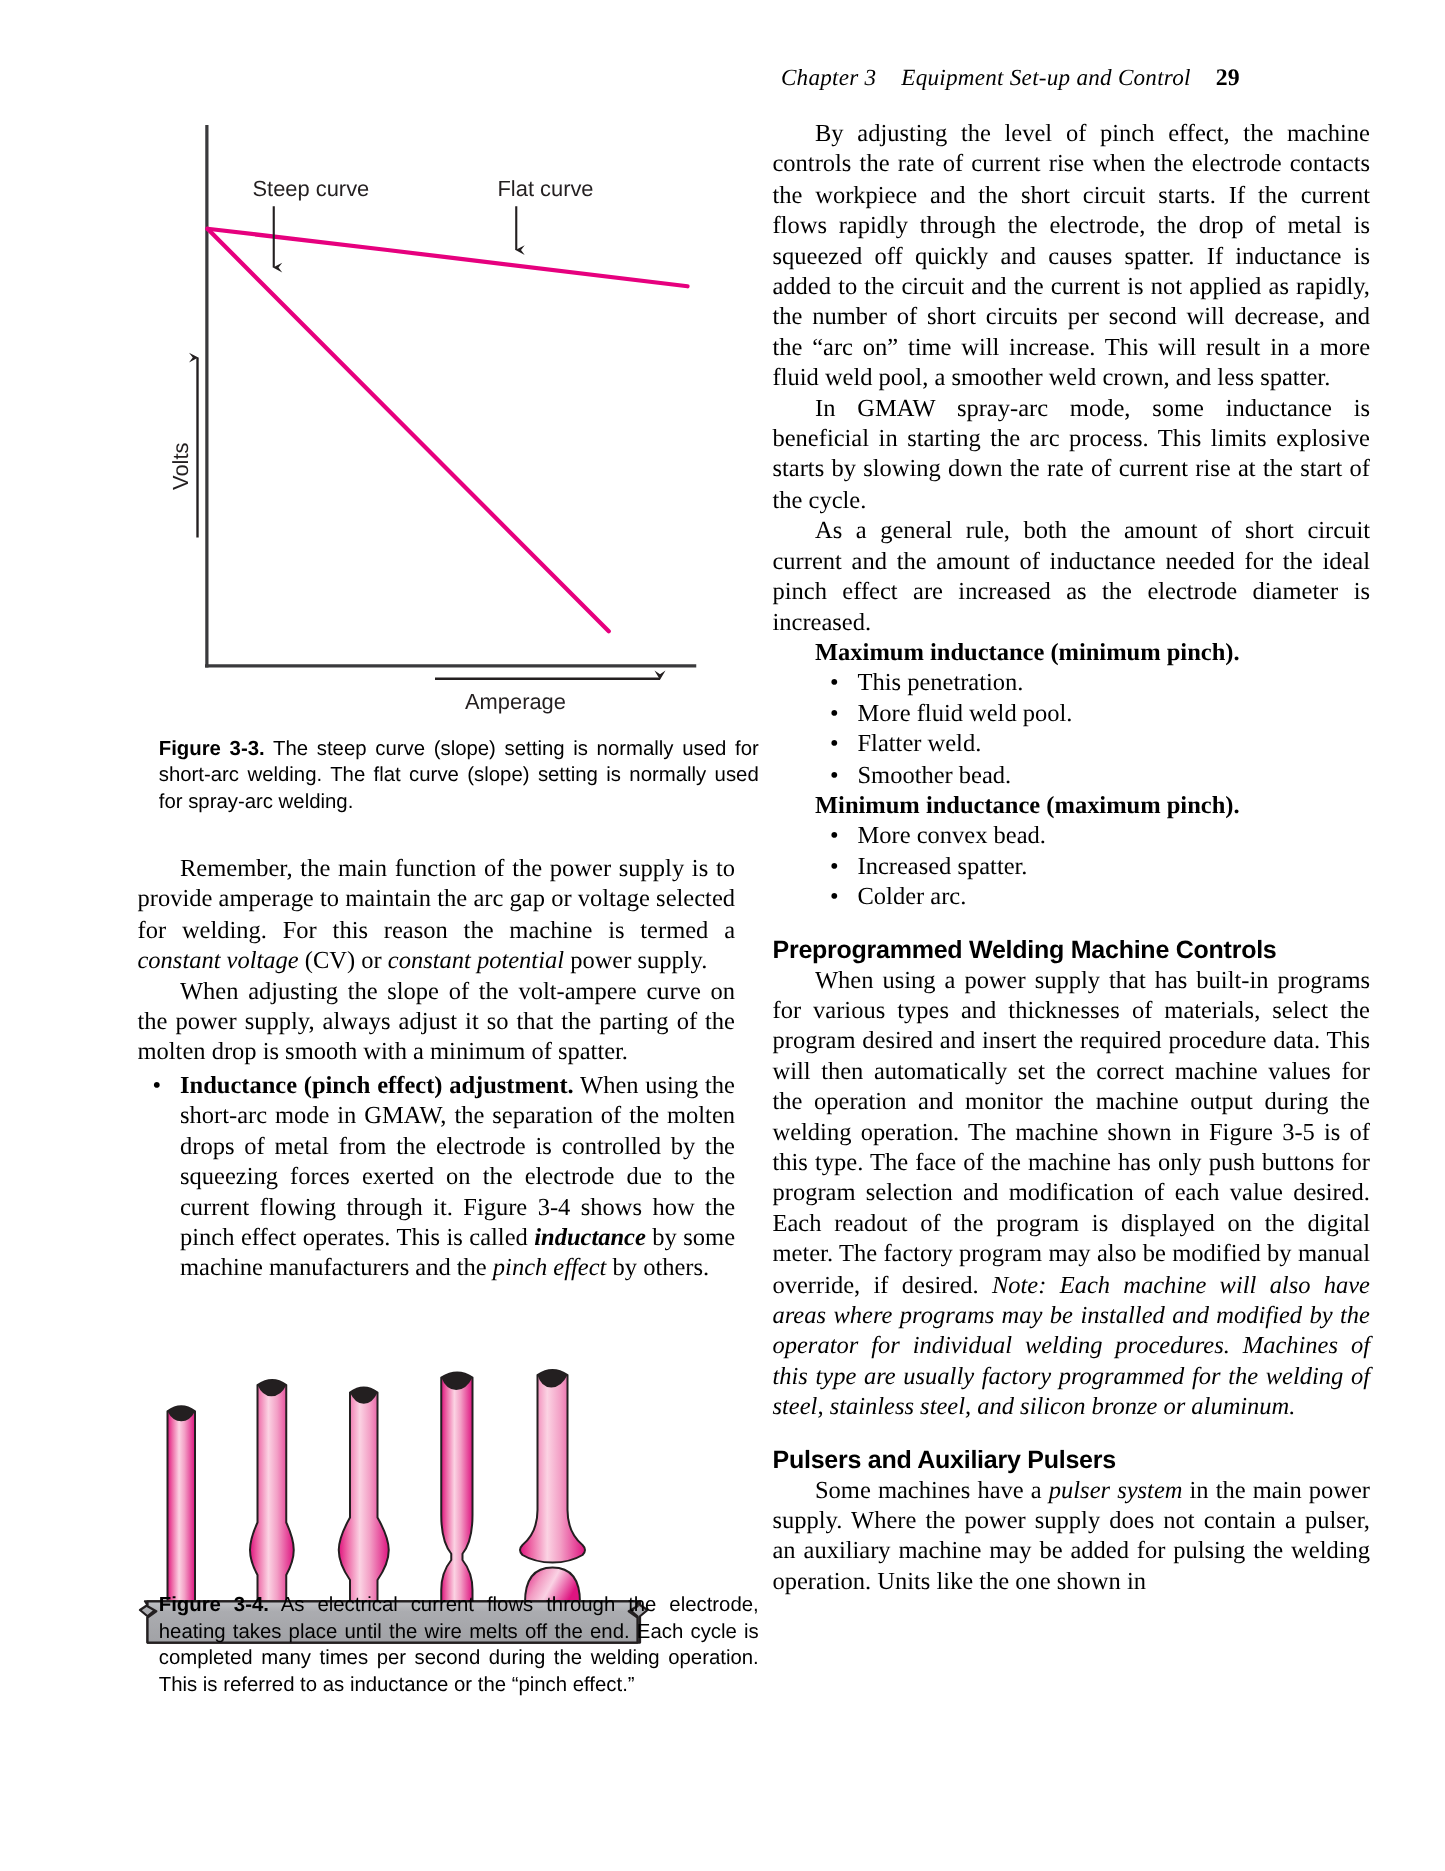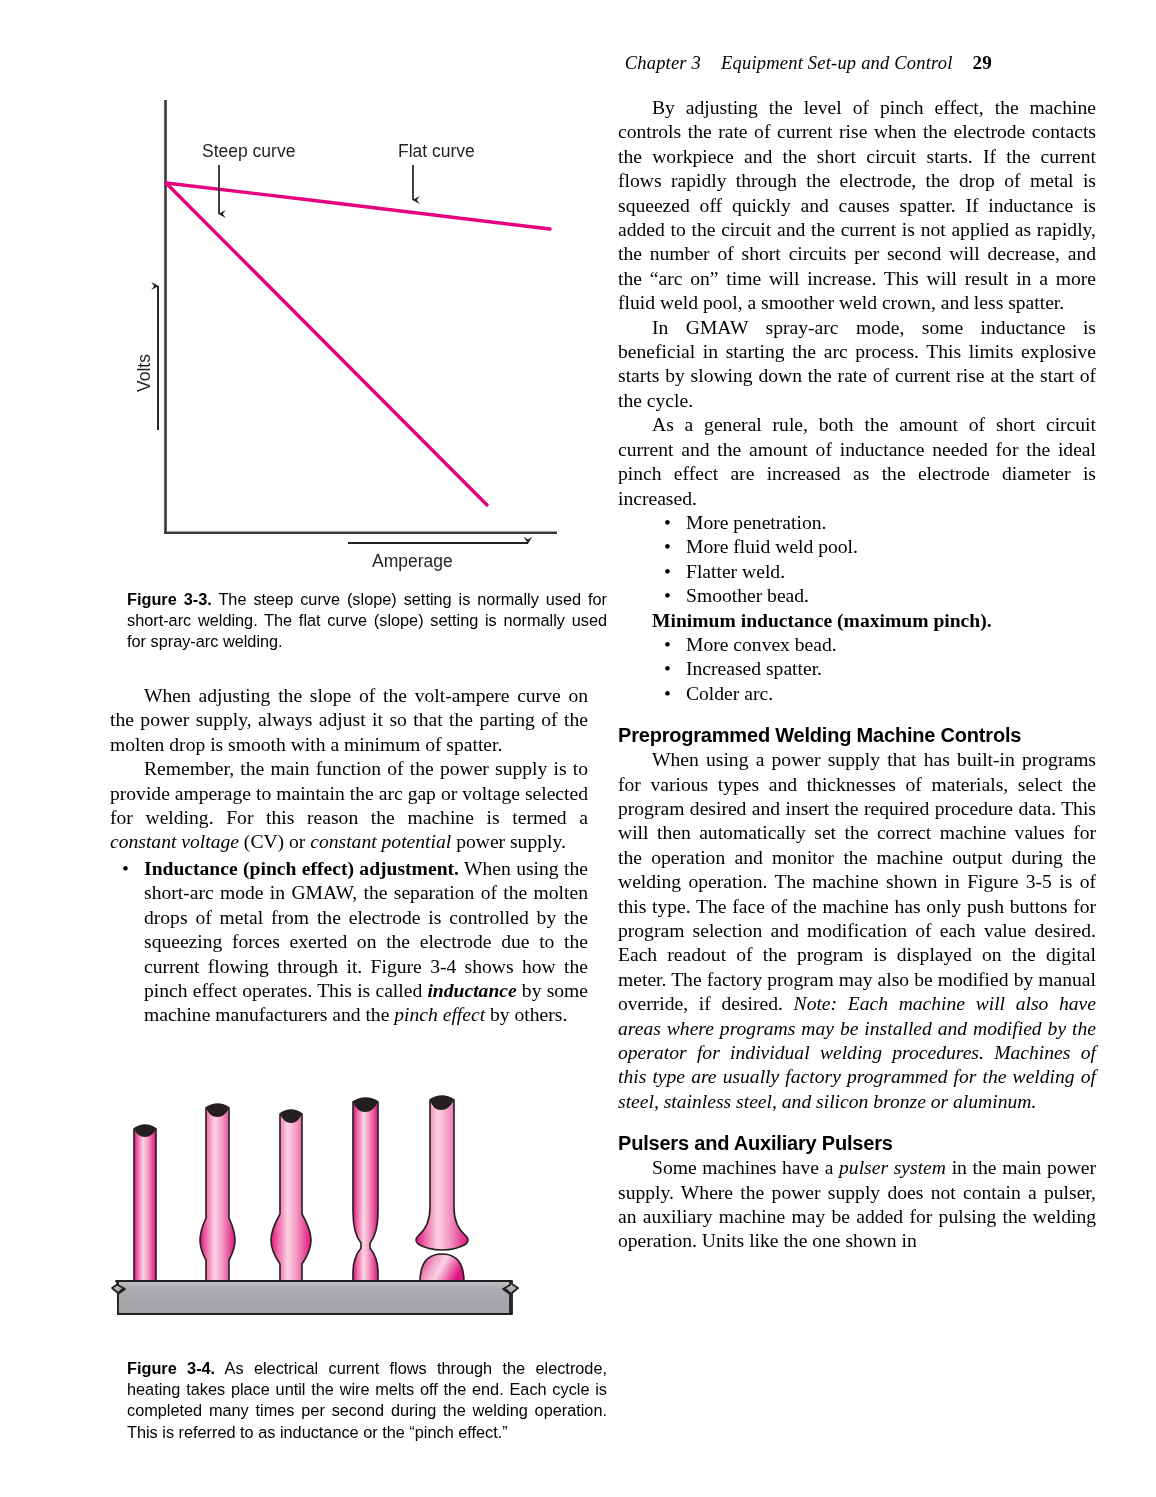--- a/index.html
+++ b/index.html
@@ -138,21 +138,21 @@
 
   .cap33 {
     position: absolute;
     left: 110px;
     top: 589px;
     width: 480px;
   }
   .cap34 {
     position: absolute;
     left: 110px;
-    top: 1358px;
+    top: 1274px;
     width: 480px;
   }
 
   .txt-left-1 { position: absolute; left: 110px; top: 684px; width: 478px; }
   .txt-left-2 { position: absolute; left: 110px; top: 857px; width: 478px; }
 </style>
 </head>
 <body>
 
 <div class="page">
@@ -207,22 +207,22 @@
       <text x="92" y="65" font-family="Liberation Sans, sans-serif" font-size="17.5" fill="#231F20">Steep curve</text>
       <text x="288" y="65" font-family="Liberation Sans, sans-serif" font-size="17.5" fill="#231F20">Flat curve</text>
       <text x="0" y="0" transform="translate(40,300) rotate(-90)" font-family="Liberation Sans, sans-serif" font-size="17.5" fill="#231F20">Volts</text>
       <text x="262" y="475" font-family="Liberation Sans, sans-serif" font-size="17.5" fill="#231F20">Amperage</text>
     </svg>
   </div>
 
   <div class="cap33 caption"><span class="cap-label">Figure 3-3.</span><span> The steep curve (slope) setting is normally used for short-arc welding. The flat curve (slope) setting is normally used for spray-arc welding.</span></div>
 
   <div class="txt-left-1">
+    <p class="body"><span>Remember, the main function of the power supply is to provide amperage to maintain the arc gap or voltage selected for welding. For this reason the machine is termed a </span><span class="it">constant voltage</span><span> (CV) or </span><span class="it">constant potential</span><span> power supply.</span></p>
     <p class="body">When adjusting the slope of the volt-ampere curve on the power supply, always adjust it so that the parting of the molten drop is smooth with a minimum of spatter.</p>
-    <p class="body"><span>Remember, the main function of the power supply is to provide amperage to maintain the arc gap or voltage selected for welding. For this reason the machine is termed a </span><span class="it">constant voltage</span><span> (CV) or </span><span class="it">constant potential</span><span> power supply.</span></p>
   </div>
 
   <div class="txt-left-2">
     <ul class="bullets">
       <li><span class="bullet-dot">•</span><span class="bd">Inductance (pinch effect) adjustment.</span><span> When using the short-arc mode in GMAW, the separation of the molten drops of metal from the electrode is controlled by the squeezing forces exerted on the electrode due to the current flowing through it. Figure 3-4 shows how the pinch effect operates. This is called </span><span class="bi">inductance</span><span> by some machine manufacturers and the </span><span class="it">pinch effect</span><span> by others.</span></li>
     </ul>
   </div>
 
   <div class="fig34">
     <svg width="478" height="230" viewBox="0 0 478 230" xmlns="http://www.w3.org/2000/svg">
@@ -289,22 +289,23 @@
   </div>
 
   <div class="cap34 caption"><span class="cap-label">Figure 3-4.</span><span> As electrical current flows through the electrode, heating takes place until the wire melts off the end. Each cycle is completed many times per second during the welding operation. This is referred to as inductance or the “pinch effect.”</span></div>
 
   <div class="col-right">
 
     <p class="body">By adjusting the level of pinch effect, the machine controls the rate of current rise when the electrode contacts the workpiece and the short circuit starts. If the current flows rapidly through the electrode, the drop of metal is squeezed off quickly and causes spatter. If inductance is added to the circuit and the current is not applied as rapidly, the number of short circuits per second will decrease, and the “arc on” time will increase. This will result in a more fluid weld pool, a smoother weld crown, and less spatter.</p>
     <p class="body">In GMAW spray-arc mode, some inductance is beneficial in starting the arc process. This limits explosive starts by slowing down the rate of current rise at the start of the cycle.</p>
     <p class="body">As a general rule, both the amount of short circuit current and the amount of inductance needed for the ideal pinch effect are increased as the electrode diameter is increased.</p>
 
+    <div class="sub-head-run">Maximum inductance (minimum pinch).</div>
     <ul class="bullets indented">
-      <li><span class="bullet-dot">•</span><span>More penetration.</span></li>
+      <li><span class="bullet-dot">•</span><span>This penetration.</span></li>
       <li><span class="bullet-dot">•</span><span>More fluid weld pool.</span></li>
       <li><span class="bullet-dot">•</span><span>Flatter weld.</span></li>
       <li><span class="bullet-dot">•</span><span>Smoother bead.</span></li>
     </ul>
 
     <div class="sub-head-run">Minimum inductance (maximum pinch).</div>
     <ul class="bullets indented">
       <li><span class="bullet-dot">•</span><span>More convex bead.</span></li>
       <li><span class="bullet-dot">•</span><span>Increased spatter.</span></li>
       <li><span class="bullet-dot">•</span><span>Colder arc.</span></li>

